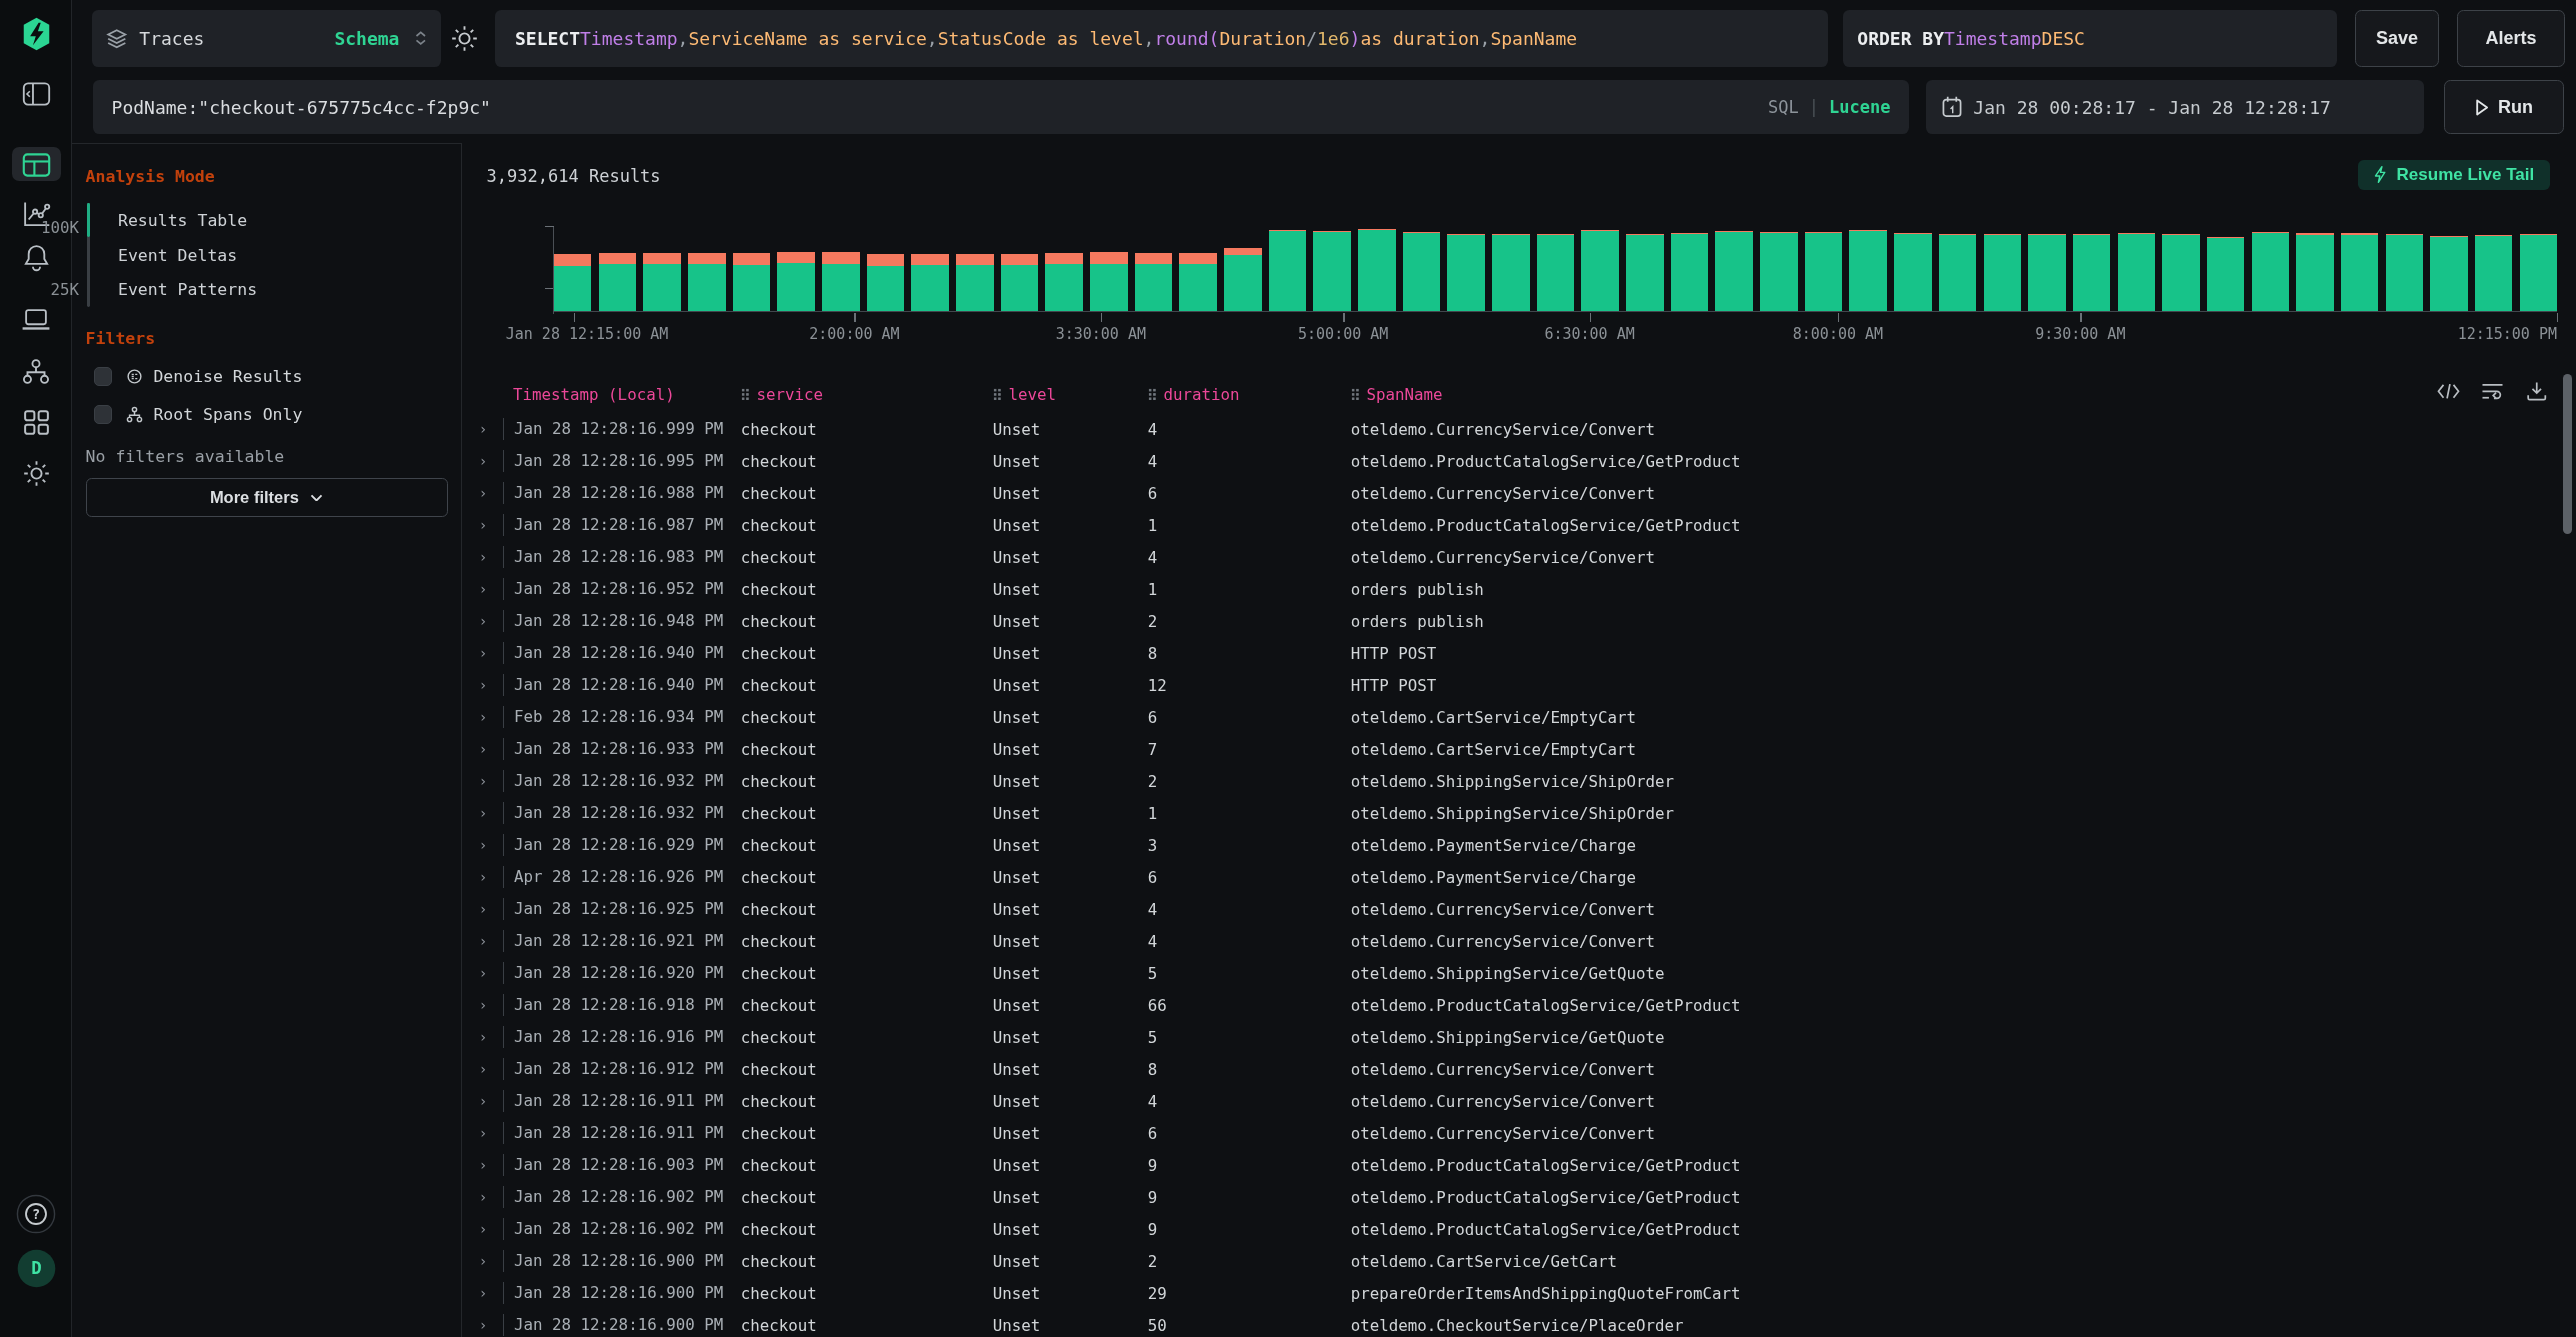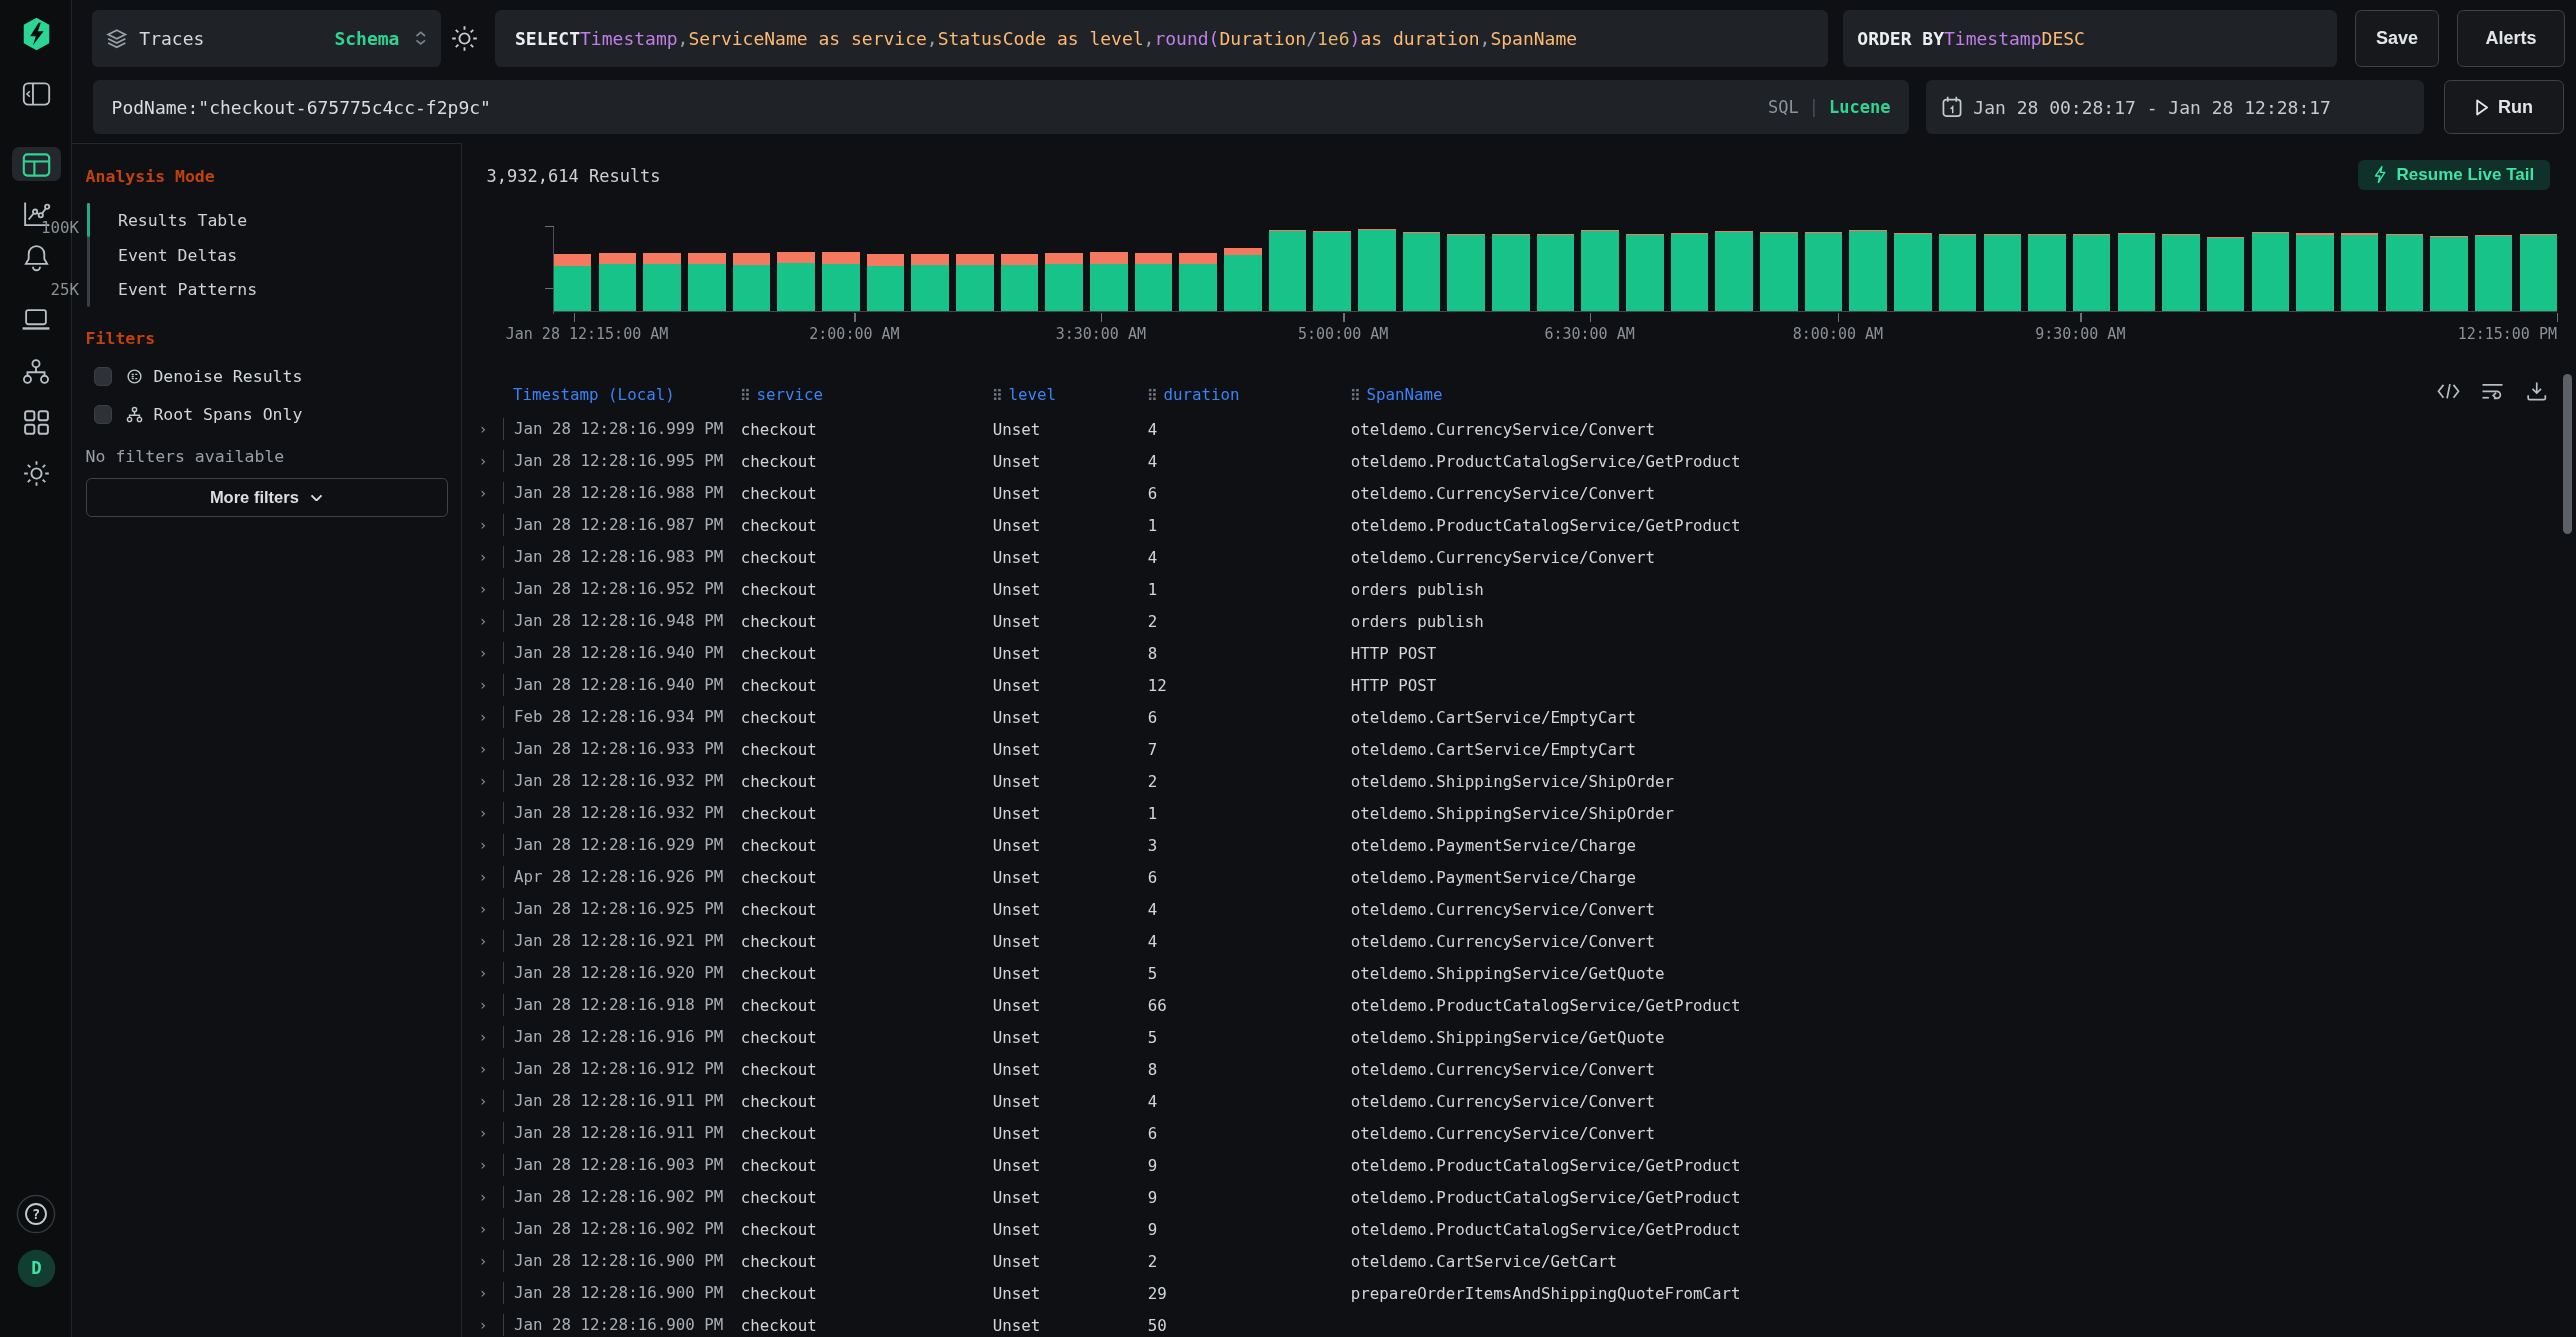--- a/index.html
+++ b/index.html
@@ -62,21 +62,21 @@
   .bar .seg-err { background:#f5795f; }
   .bar .seg-ok { background:#17c389; }
   .y-axis-line { position:absolute; left:90px; top:84px; width:1.4px; height:87px; background:#4a4f55; }
   .y-lab { position:absolute; right:2497px; transform:translateY(-50%); font-size:15.8px; color:#8b9196; }
   .y-tick { position:absolute; width:8.6px; height:1.4px; background:#6a7076; left:82px; }
   .xticks { position:absolute; left:91px; top:170px; width:2003px; height:33px; }
   .xtick-mark { position:absolute; top:0; width:1.4px; height:8.6px; background:#6a7076; }
   .xtick-lab { position:absolute; top:11.5px; font-size:15px; color:#8b9196; white-space:nowrap; }
 
   
-  .thead { position:absolute; left:0; right:0; top:236px; height:31.5px; display:grid; grid-template-columns:40px 232px 252px 155px 203px 1fr; align-items:center; font-size:15.8px; color:#3b82f6; }
+  .thead { position:absolute; left:0; right:0; top:236px; height:31.5px; display:grid; grid-template-columns:40px 232px 252px 155px 203px 1fr; align-items:center; font-size:15.8px; color:#ec4899; }
   .th { display:flex; align-items:center; gap:7.2px; padding-left:5.7px; cursor:pointer; }
   .th.first { padding-left:10px; }
   .grip { width:8.6px; height:13px; background:radial-gradient(circle,#70767d 1.2px,transparent 1.4px); background-size:4.3px 4.3px; }
   .tbl-icons { position:absolute; right:29px; top:238px; display:flex; gap:21.5px; color:#b9bec3; align-items:center; }
   .tbl-icons .ic { cursor:pointer; display:flex; }
   .rows { position:absolute; left:0; right:0; top:270px; }
   .trow { display:grid; grid-template-columns:40px 232px 252px 155px 203px 1fr; height:32px; align-items:center; font-size:15.8px; color:#d2d6d9; cursor:pointer; }
   .trow .chev { color:#8d939a; text-align:center; font-size:14.3px; }
   .trow .c-ts { color:#a9afb5; border-left:1.4px solid #3a3f45; padding-left:10px; height:21.5px; line-height:21.5px; }
   .trow .cell { padding-left:5.7px; white-space:nowrap; overflow:hidden; }
@@ -765,19 +765,20 @@
           <div class="cell c-level">Unset</div>
           <div class="cell c-duration">29</div>
           <div class="cell c-span">prepareOrderItemsAndShippingQuoteFromCart</div>
         </div>
         <div class="trow">
           <div class="chev">›</div>
           <div class="c-ts">Jan 28 12:28:16.900 PM</div>
           <div class="cell c-service">checkout</div>
           <div class="cell c-level">Unset</div>
           <div class="cell c-duration">50</div>
+          <div class="cell c-span">oteldemo.CheckoutService/PlaceOrder</div>
         </div>
       </div>
   </main>
 
   <div class="scroll-thumb"></div>
 </div>
 
 
 </body></html>

